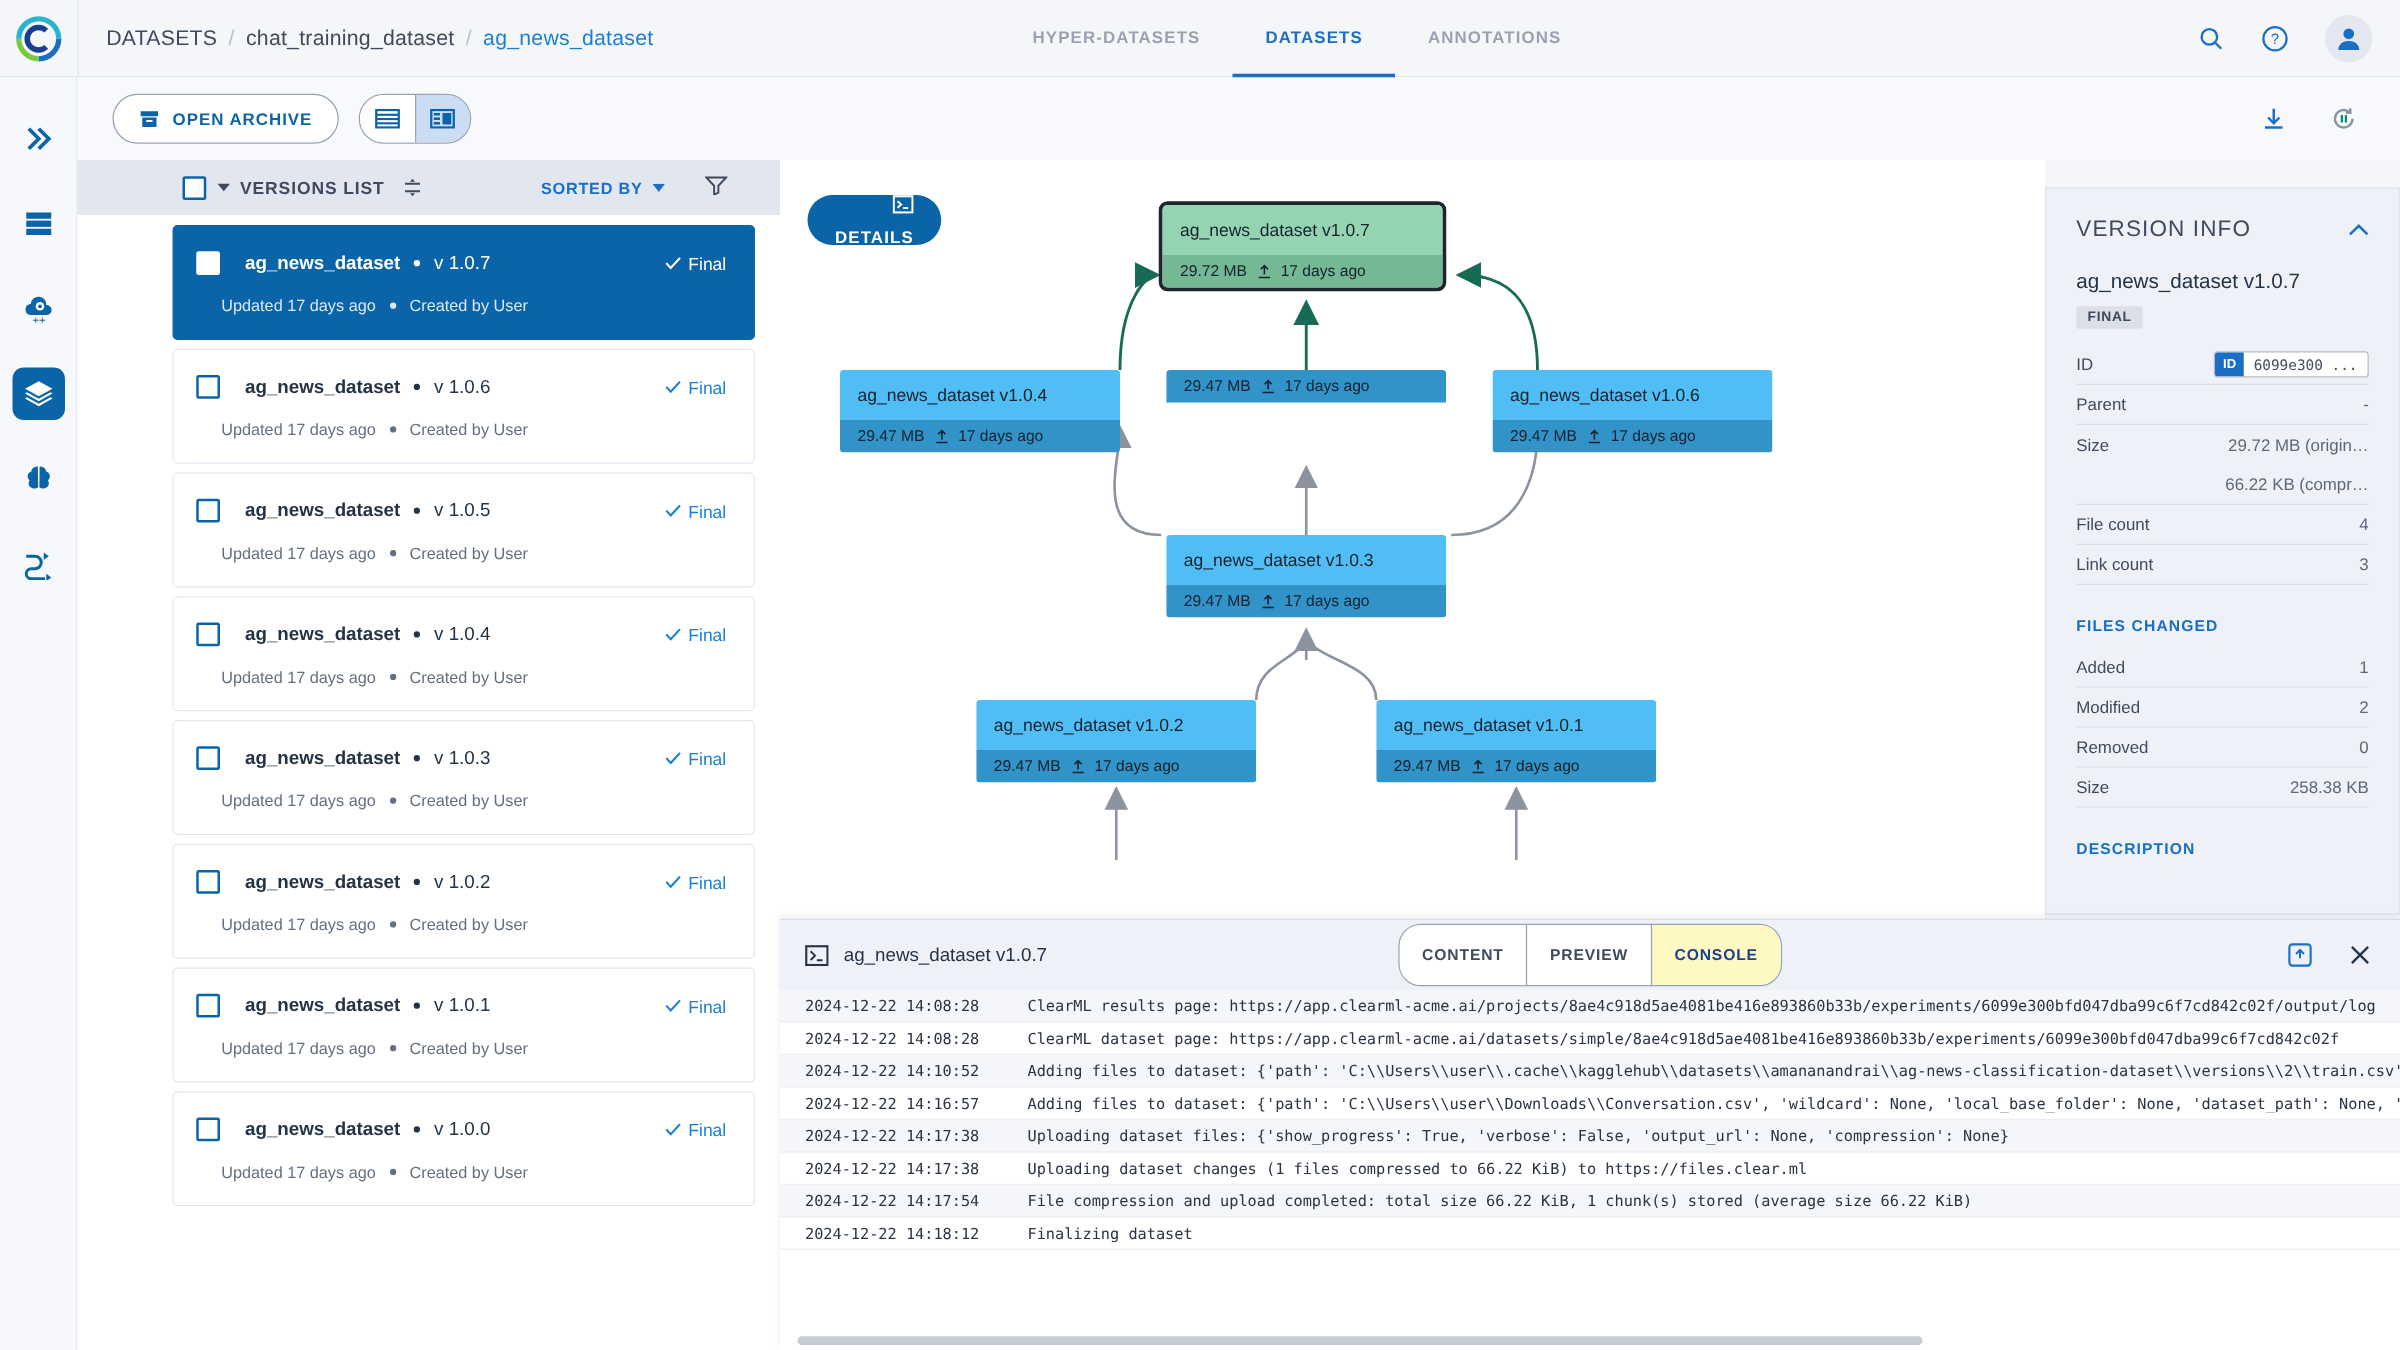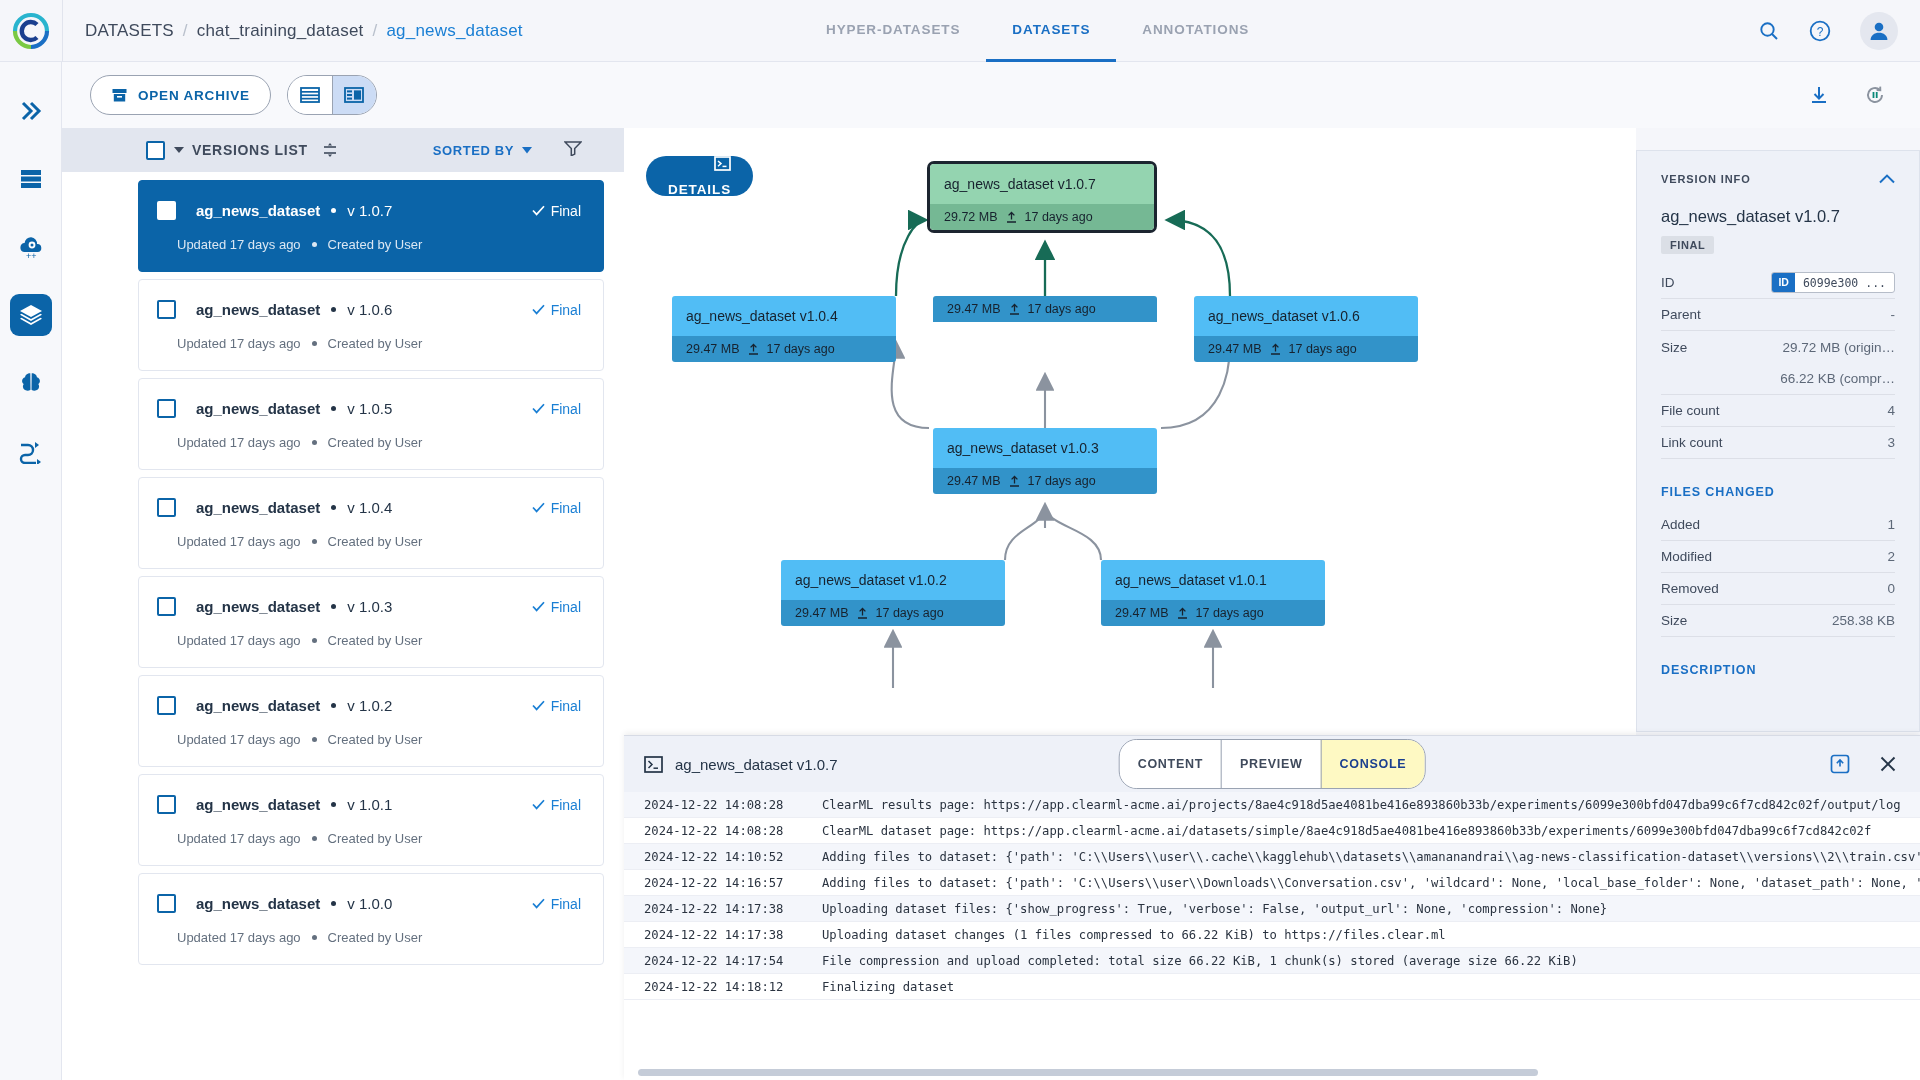--- a/index.html
+++ b/index.html
@@ -110,21 +110,21 @@
   .gnode.green .ghead { background: #94d4b0; }
   .gnode.green .gfoot { background: #75b894; }
   .gnode.sel { border: 3px solid #1c2530; border-radius: 7px; width: 230px; height: 72px; }
 
   
   .info {
     position: absolute; right: 0; top: 150px; width: 284px; height: 582px;
     background: #eef1f8; border: 1px solid #dde2ec; padding: 22px 24px 0 24px; overflow: hidden;
   }
   .info-head { display: flex; align-items: center; justify-content: space-between; margin-bottom: 22px; }
-  .info-head-t { font-size: 11px; font-weight: bold; letter-spacing: .9px; color: #3f4a5c; }
+  .info-head-t { font-size: 18px; font-weight: normal; letter-spacing: .9px; color: #3f4a5c; }
   .info-title { font-size: 16.5px; color: #243447; margin-bottom: 9px; }
   .chip { display: inline-block; background: #dbdfe6; color: #3f4a5c; font-size: 11px; font-weight: bold;
           letter-spacing: .6px; padding: 3px 9px; border-radius: 2px; margin-bottom: 13px; }
   .irow { display: flex; align-items: center; justify-content: space-between; height: 32px;
           border-bottom: 1px solid #dcdfe7; font-size: 13.5px; color: #3f4a5c; }
   .irow .k { color: #3f4a5c; }
   .irow .v { color: #5d6878; }
   .irow.nb { border-bottom: none; }
   .idpill { display: flex; align-items: center; border: 1px solid #b6bdc9; border-radius: 3px; background: #fff; overflow: hidden; height: 21px; }
   .idpill .tag { background: #1a6fc4; color: #fff; font-size: 10.5px; font-weight: bold; padding: 0 6px; line-height: 21px; }

